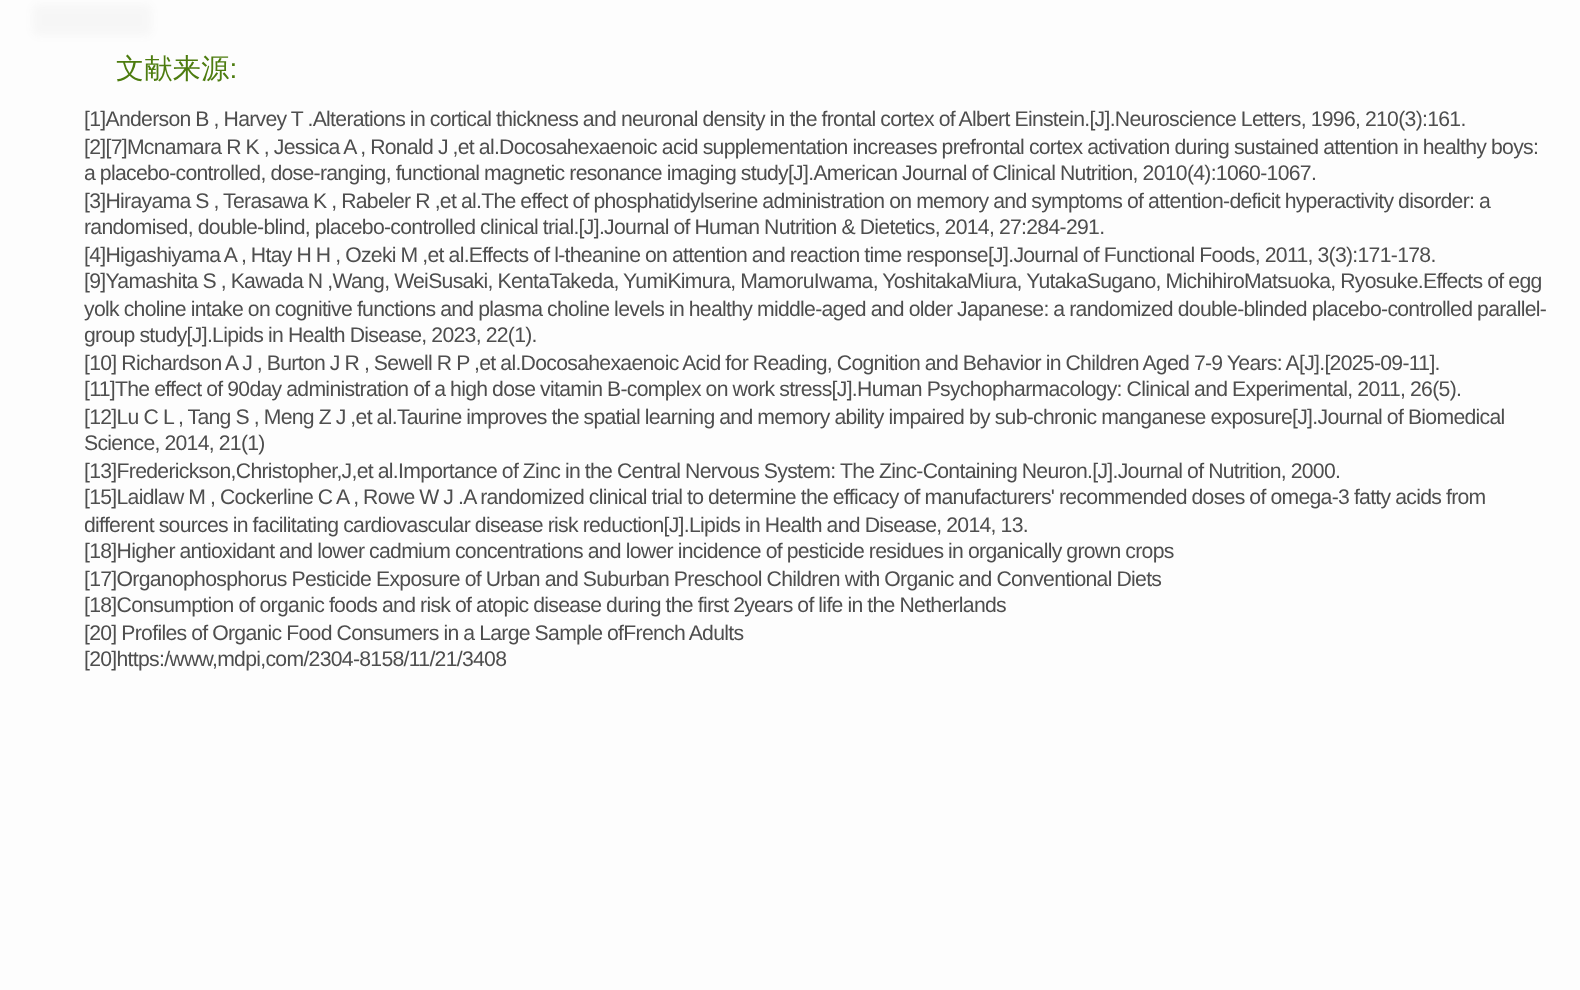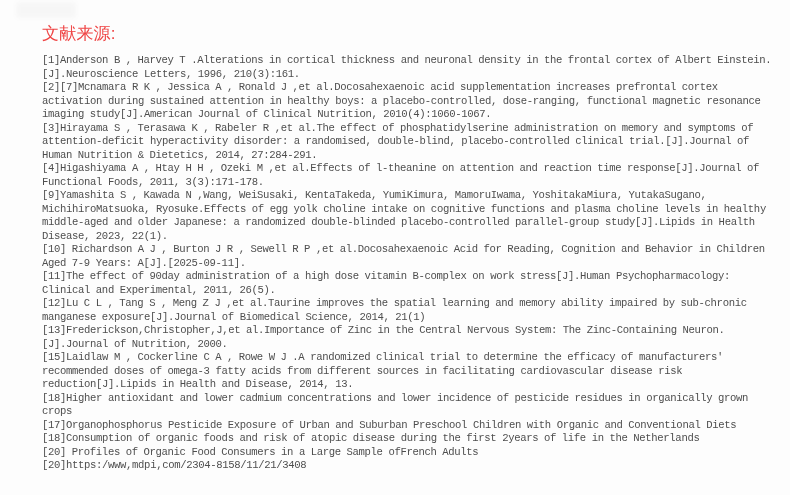--- a/index.html
+++ b/index.html
@@ -25,37 +25,36 @@
     border-radius: 3px;
     filter: blur(2px);
   }
   .page {
     box-sizing: border-box;
     width: 790px;
     height: 495px;
     padding: 27px 16px 0 42px;
   }
   .page-title {
-    font-size: 17px;
+    font-size: 14px;
     line-height: 14px;
-    color: #ef4444;
+    color: #4d7c0f;
     letter-spacing: 0.2px;
-    margin: 0 0 13px 0;
+    margin: 0 0 13px 16px;
     font-weight: normal;
   }
   .references-list {
     color: #4e4e4e;
   }
   .reference-item {
     font-size: 10.6px;
     line-height: 13.5px;
     letter-spacing: -0.35px;
     word-spacing: -0.2px;
     color: #4e4e4e;
-    font-family: Liberation Mono, monospace;
   }
 </style>
 </head>
 <body>
 
 <div class="watermark"></div>
 
 <div class="page">
   <h1 class="page-title">文献来源:</h1>
   <div class="references-list">

